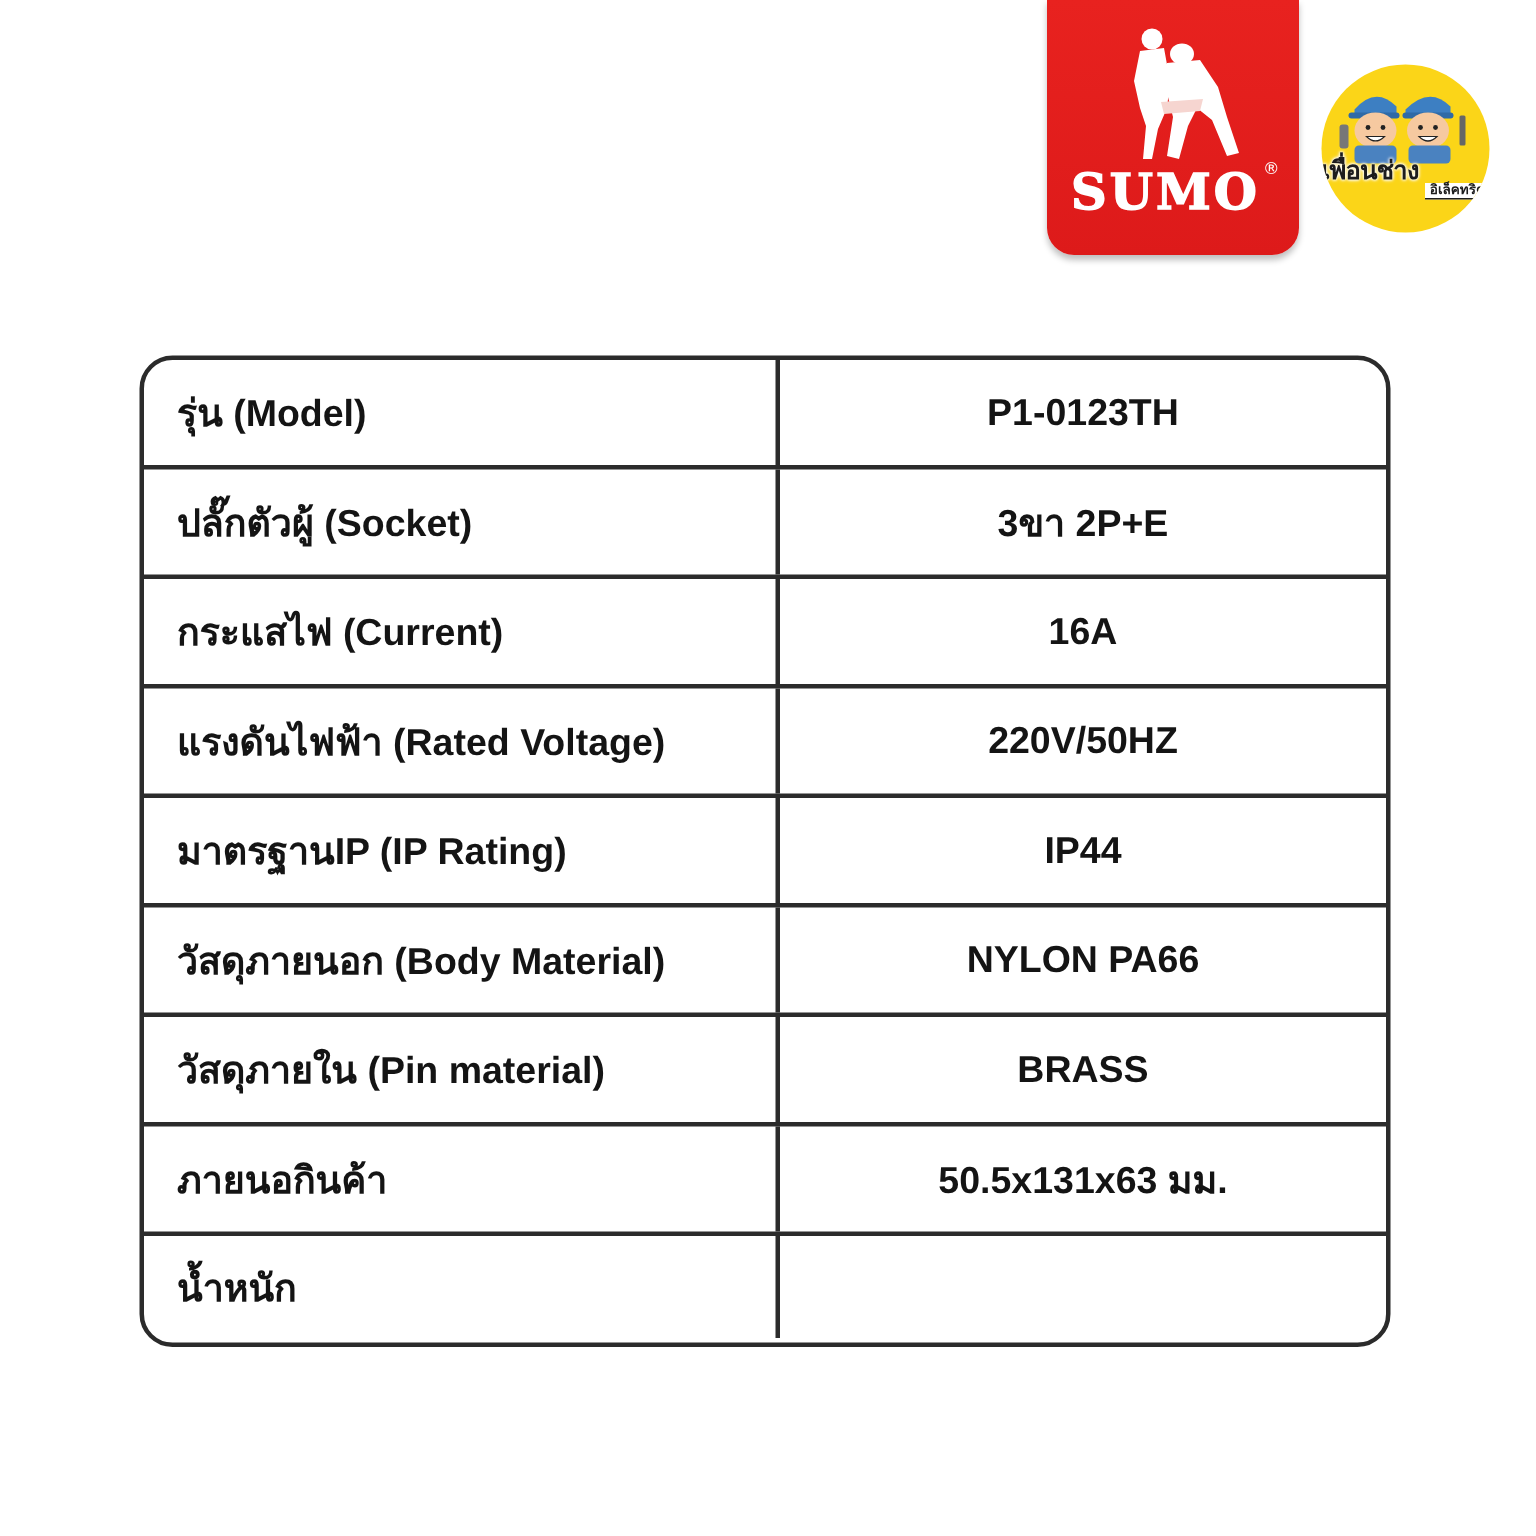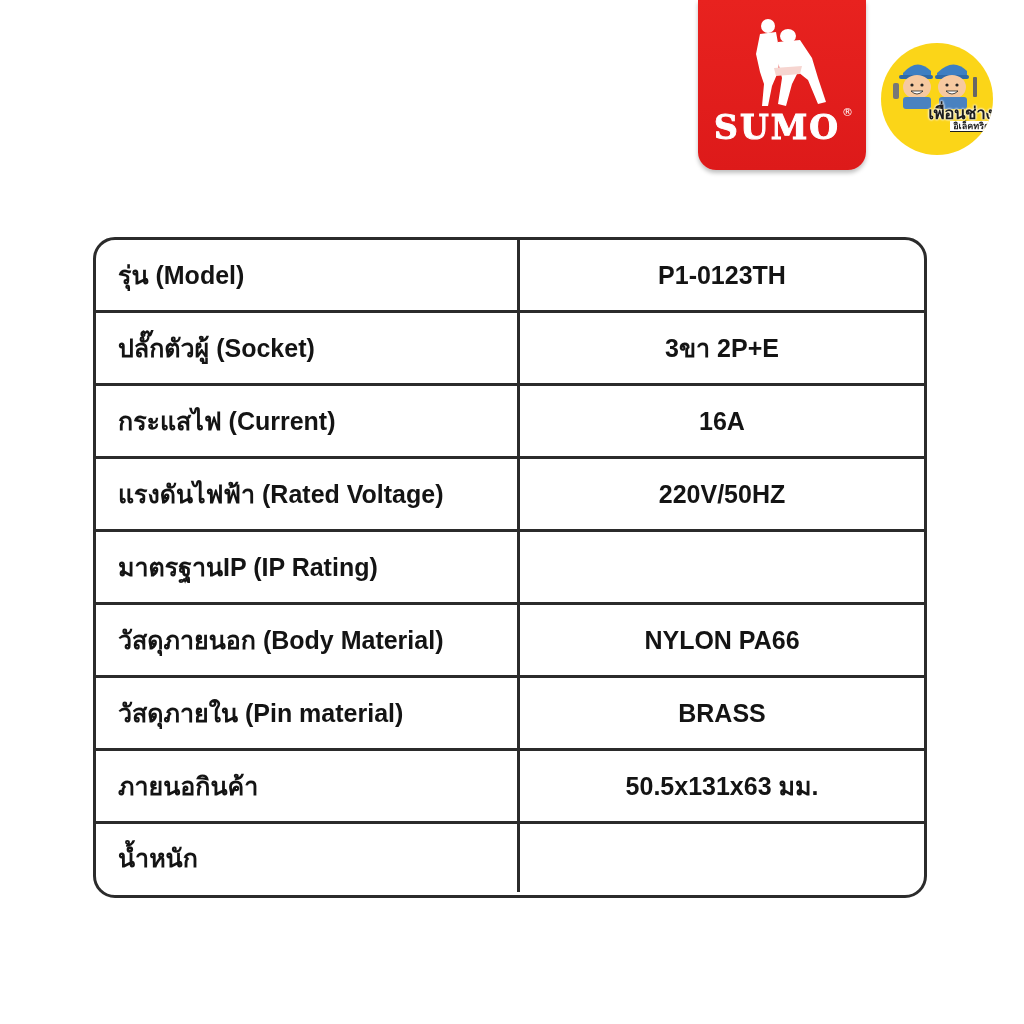--- a/index.html
+++ b/index.html
@@ -72,21 +72,21 @@
       left: 0;
       top: 0;
       width: 112px;
       height: 112px;
     }
     .logo-buddy .buddy-title {
       position: absolute;
       left: 0;
       width: 112px;
       top: 56px;
-      text-align: right;
+      text-align: left;
       font-family: "DejaVu Sans", sans-serif;
       font-weight: bold;
       font-size: 17px;
       color: #1d1d1d;
       letter-spacing: -0.5px;
       text-shadow: 0 0 2px #ffffff, 0 0 2px #ffffff, 0 0 3px #ffffff;
     }
     .logo-buddy .buddy-sub {
       position: absolute;
       left: 0;
@@ -210,20 +210,21 @@
   <div class="spec-row">
     <div class="cell-label">กระแสไฟ (Current)</div>
     <div class="cell-value">16A</div>
   </div>
   <div class="spec-row">
     <div class="cell-label">แรงดันไฟฟ้า (Rated Voltage)</div>
     <div class="cell-value">220V/50HZ</div>
   </div>
   <div class="spec-row">
     <div class="cell-label">มาตรฐานIP (IP Rating)</div>
+    <div class="cell-value">IP44</div>
   </div>
   <div class="spec-row">
     <div class="cell-label">วัสดุภายนอก (Body Material)</div>
     <div class="cell-value">NYLON PA66</div>
   </div>
   <div class="spec-row">
     <div class="cell-label">วัสดุภายใน (Pin material)</div>
     <div class="cell-value">BRASS</div>
   </div>
   <div class="spec-row">

